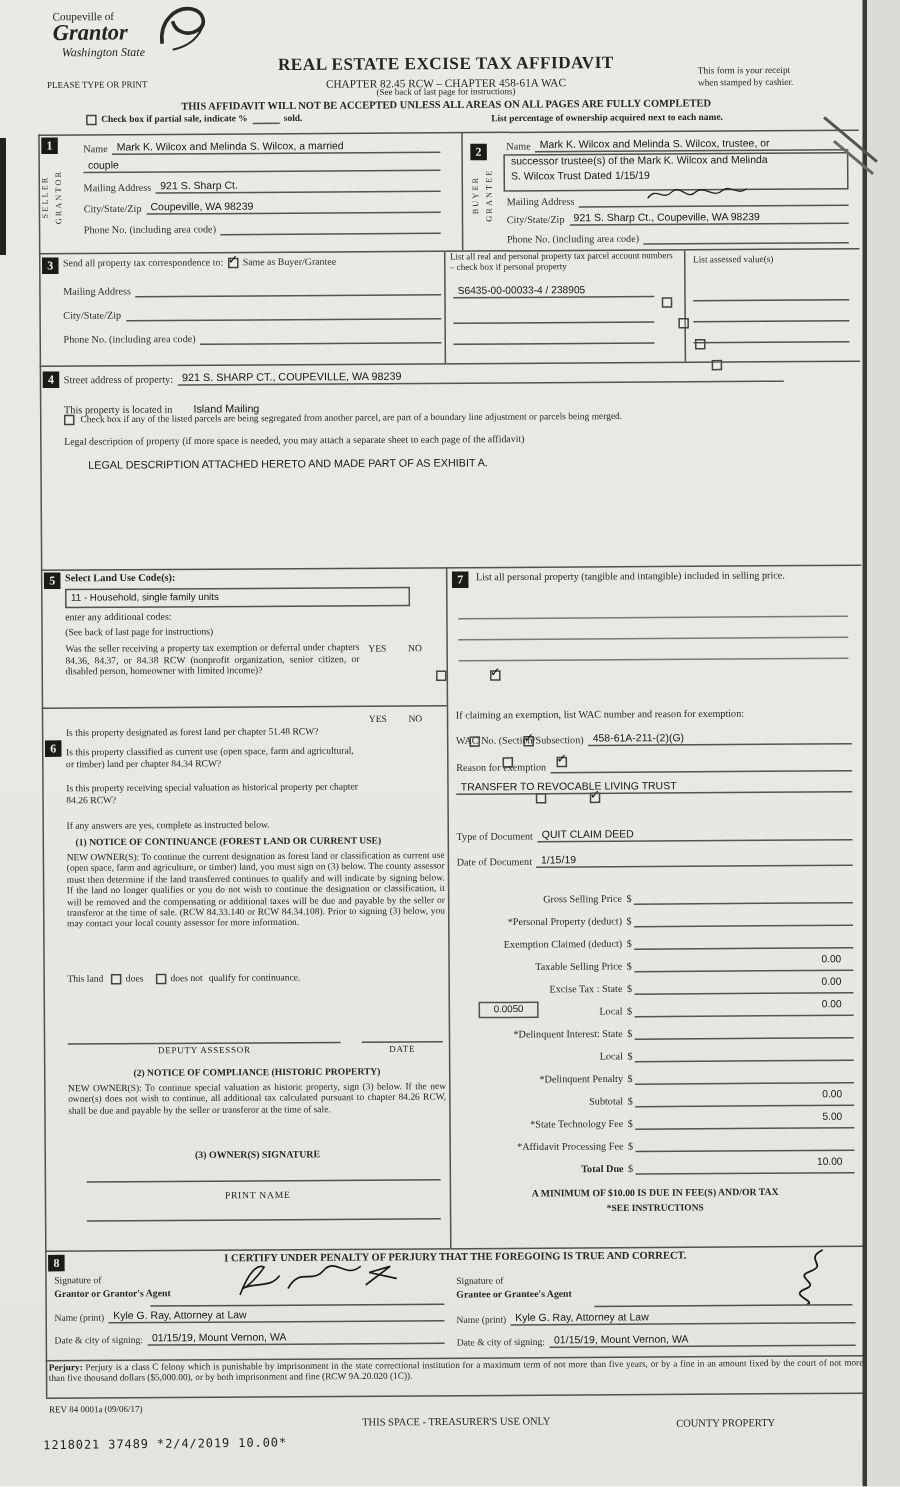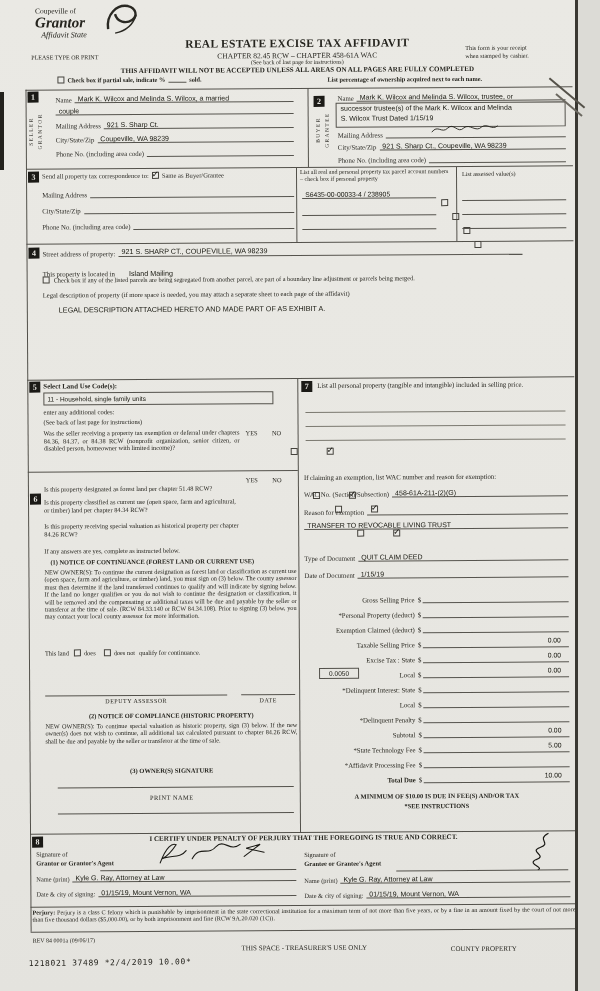--- a/index.html
+++ b/index.html
@@ -37,21 +37,21 @@
 </style>
 </head>
 <body>
 
 <div id="form">
 
   
   <div class="abs" style="left:38px;top:5px">
     <div class="ser" style="font-size:7.5px">Coupeville of</div>
     <div class="ser b i" style="font-size:15px;line-height:15px">Grantor</div>
-    <div class="ser i" style="font-size:8px;padding-left:6px">Affidavit State</div>
+    <div class="ser i" style="font-size:8px;padding-left:6px">Washington State</div>
   </div>
   <svg class="abs" style="left:106px;top:1px" width="36" height="34" viewBox="0 0 36 34">
     <path d="M5 27 C3 12 14 2 25 4 C33 6 35 14 29 18 C23 22 14 20 12 12" fill="none" stroke="#2a2923" stroke-width="2.4"></path>
     <path d="M12 31 C22 29 30 23 33 13" fill="none" stroke="#2a2923" stroke-width="1.4"></path>
   </svg>
 
   <div class="abs ser" style="left:34px;top:53px;font-size:6px">PLEASE TYPE OR PRINT</div>
   <div class="abs ser b ctr" style="left:60px;top:37px;width:480px;font-size:11.5px;letter-spacing:.3px">REAL ESTATE EXCISE TAX AFFIDAVIT</div>
   <div class="abs ser ctr" style="left:60px;top:51px;width:480px;font-size:7.5px">CHAPTER 82.45 RCW – CHAPTER 458-61A WAC</div>
   <div class="abs ser ctr" style="left:60px;top:59px;width:480px;font-size:6px">(See back of last page for instructions)</div>

